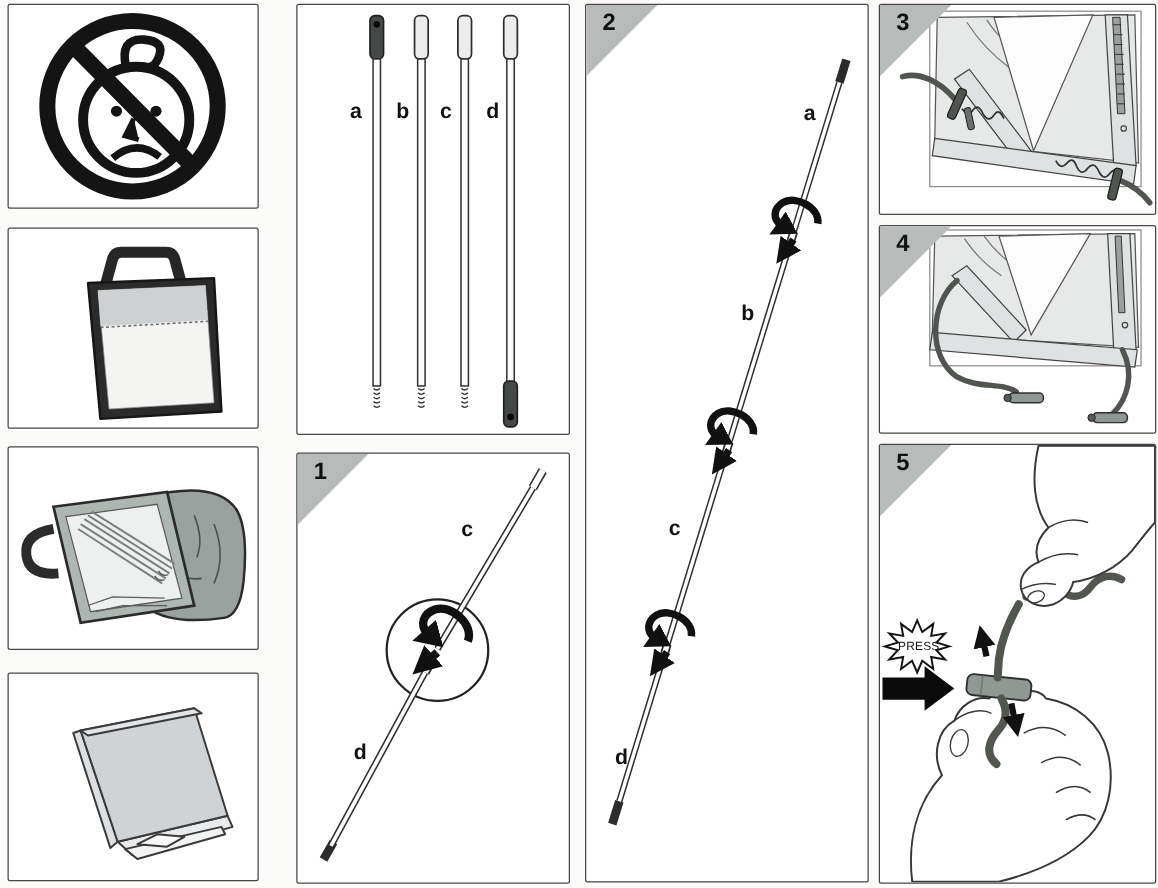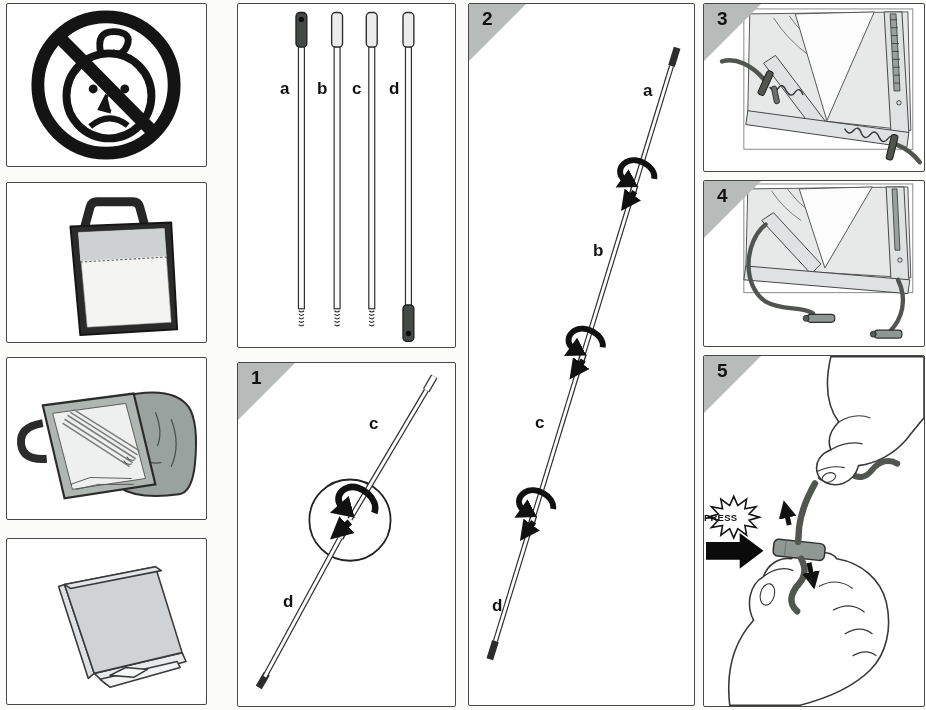--- a/index.html
+++ b/index.html
@@ -22,22 +22,22 @@
   }
   .badge span{
     position:absolute;top:4px;left:13px;
     font-size:19px;font-weight:bold;color:#111;
   }
   .lbl{
     position:absolute;font-size:17px;font-weight:bold;color:#111;
     line-height:1;z-index:6;
   }
   .press-label{
-    position:absolute;left:0;top:156px;width:42px;
-    font-size:9.5px;font-weight:bold;color:#111;z-index:7;letter-spacing:.2px;
+    position:absolute;left:10px;top:156px;width:42px;text-align:center;
+    font-size:9.5px;font-weight:normal;color:#111;z-index:7;letter-spacing:.2px;
   }
 </style>
 </head>
 <body>
 
 <div class="panel" style="left:6px;top:3px;width:201px;height:164px;">
   <svg viewBox="0 0 201 164">
     <g stroke="#141414" fill="none">
       <circle cx="103" cy="93" r="43" stroke-width="8"></circle>
       <path d="M95,51 q-6,-24 14,-23 q18,1 12,15 q-5,11 -15,6" stroke-width="7"></path>

